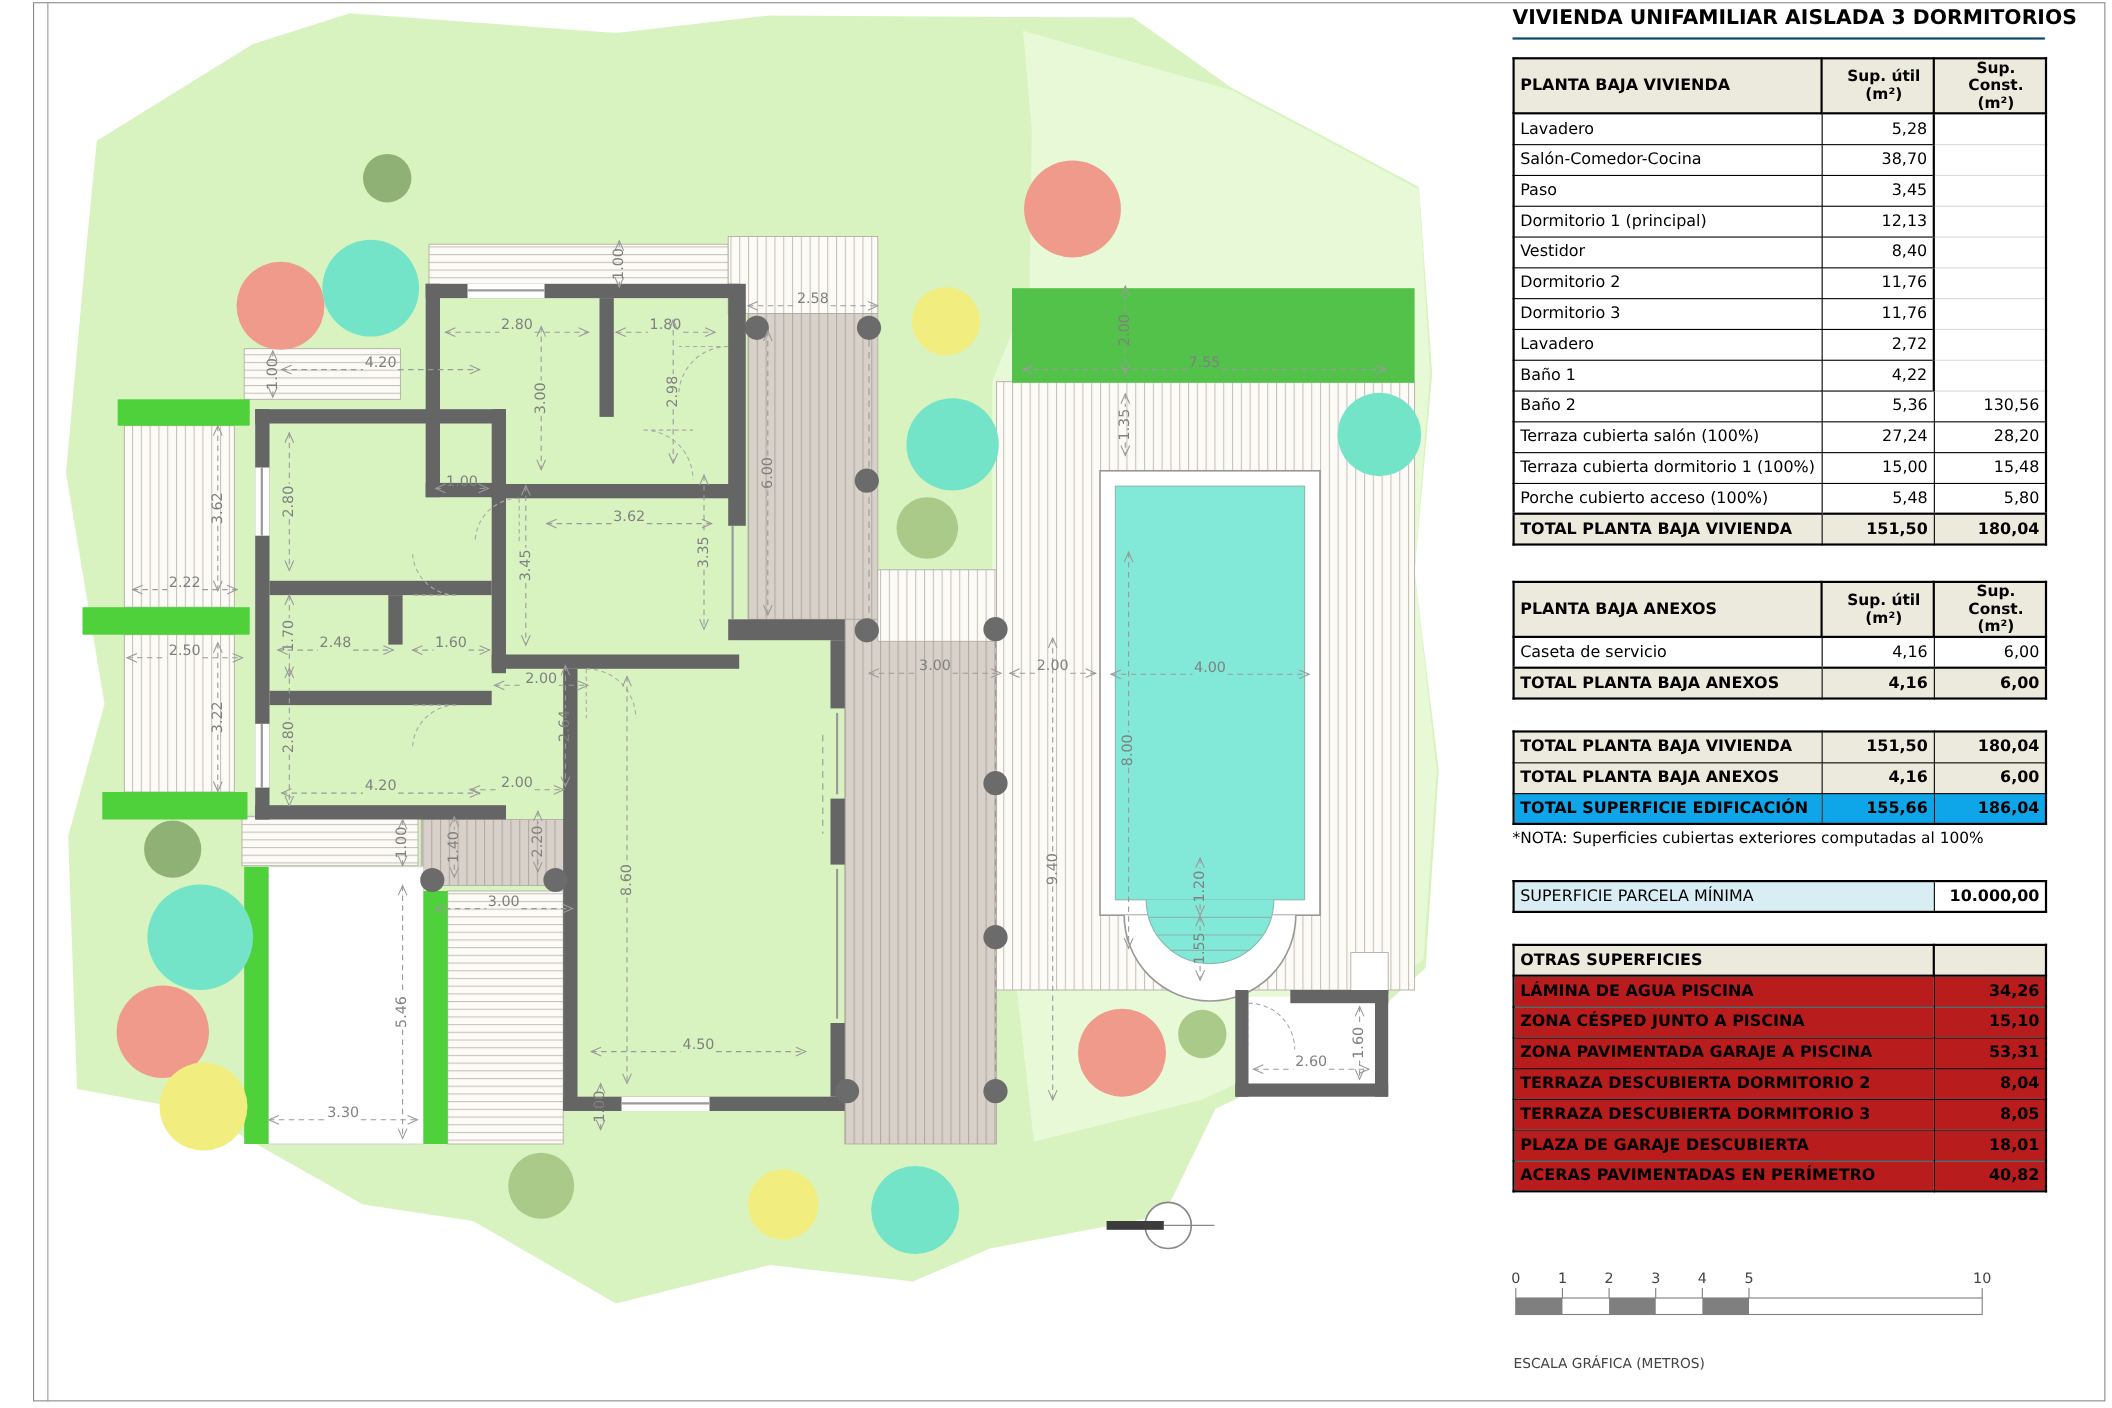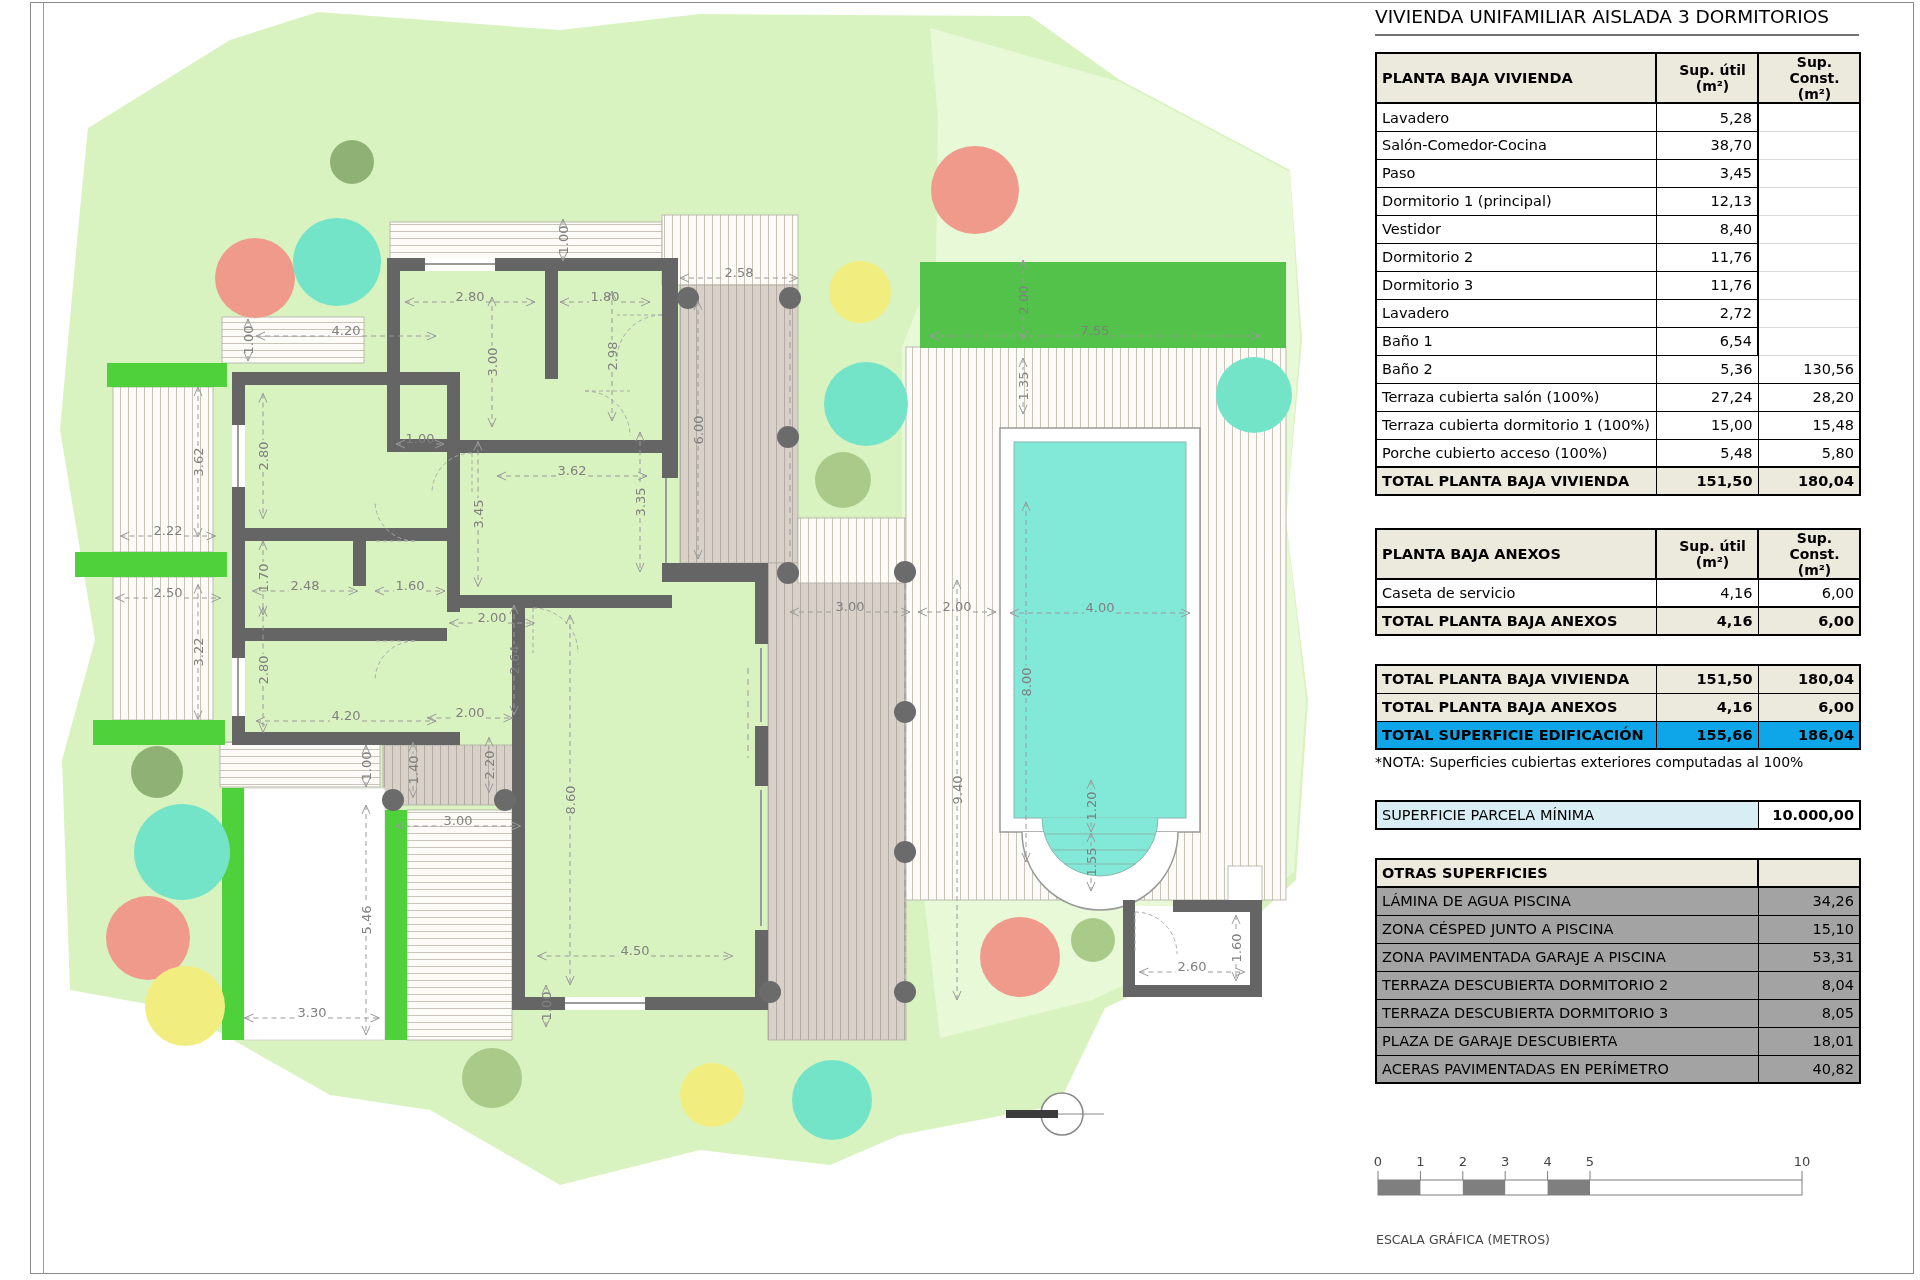--- a/index.html
+++ b/index.html
@@ -8,36 +8,36 @@
   #stage{position:absolute;left:0;top:0;width:1920px;height:1280px;}
   
   .sheet-border{position:absolute;left:30px;top:2px;width:1884px;height:1272px;
                 border:1px solid #8a8a8a;box-sizing:border-box;pointer-events:none;}
   .sheet-border-inner{position:absolute;left:43px;top:2px;height:1272px;width:0;
                 border-left:1px solid #9a9a9a;pointer-events:none;}
   
   #plan{position:absolute;left:0;top:0;}
   
   .page-title{position:absolute;left:1375px;top:6px;width:484px;height:30px;
-              font-size:18.5px;font-weight:normal;color:#000;border-bottom:2px solid #737373;
+              font-size:18.5px;font-weight:bold;color:#000;border-bottom:2px solid #0c4a6e;
               white-space:nowrap;box-sizing:border-box;}
   table.ptable{border-collapse:collapse;table-layout:fixed;position:absolute;left:1375px;
                width:484px;font-size:14.5px;color:#000;background:#fff;border:2px solid #000;}
   .ptable td,.ptable th{border:1px solid #000;padding:0 5px;height:28px;overflow:hidden;
                white-space:nowrap;box-sizing:border-box;}
   .ptable th{background:#ece9dd;font-weight:bold;border-width:2px;}
   .ptable th.hdr2{white-space:pre-line;font-size:14px;line-height:1.15;text-align:center;height:46px;padding-left:16px;}
   .ptable th.lab{text-align:left;}
   .ptable td.lab{text-align:left;}
   .ptable td.num{text-align:right;}
   .ptable td.cconst.empty{border:1px solid #dadada;border-left:2px solid #000;}
   .ptable tr.total td{background:#ece9dd;font-weight:bold;border-top:2px solid #000;}
   .ptable tr.bold td{background:#ece9dd;font-weight:bold;}
   .ptable tr.hl td{background:#0ea5e9;font-weight:bold;}
-  #t-otras td{background:#a3a3a3;font-weight:normal;}
+  #t-otras td{background:#b91c1c;font-weight:bold;}
   #t-otras th{text-align:left;}
   #t-parcela td.lab{background:#d9edf5;font-weight:normal;}
   #t-parcela td.num{font-weight:bold;}
   .nota{position:absolute;left:1375px;top:754px;width:484px;font-size:14px;color:#000;}
   #scalebar{position:absolute;left:1368px;top:1138px;}
   .scale-label{position:absolute;left:1376px;top:1232px;font-size:12.5px;color:#444;}
 </style>
 </head>
 <body>
 
@@ -592,21 +592,21 @@
           <td class="num">11,76</td>
           <td class="num cconst empty"></td>
         </tr>
         <tr>
           <td class="lab">Lavadero</td>
           <td class="num">2,72</td>
           <td class="num cconst empty"></td>
         </tr>
         <tr>
           <td class="lab">Baño 1</td>
-          <td class="num">6,54</td>
+          <td class="num">4,22</td>
           <td class="num cconst empty"></td>
         </tr>
         <tr>
           <td class="lab">Baño 2</td>
           <td class="num">5,36</td>
           <td class="num cconst">130,56</td>
         </tr>
         <tr>
           <td class="lab">Terraza cubierta salón (100%)</td>
           <td class="num">27,24</td>

